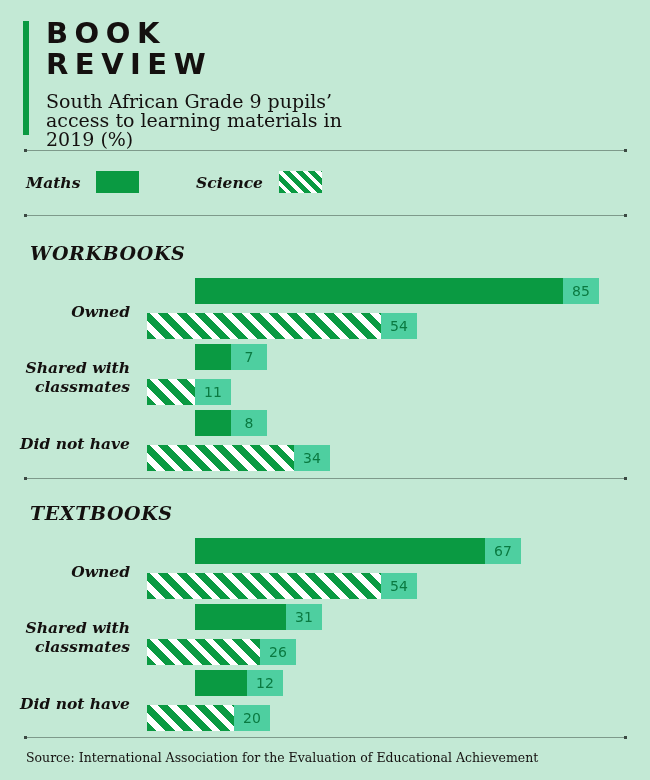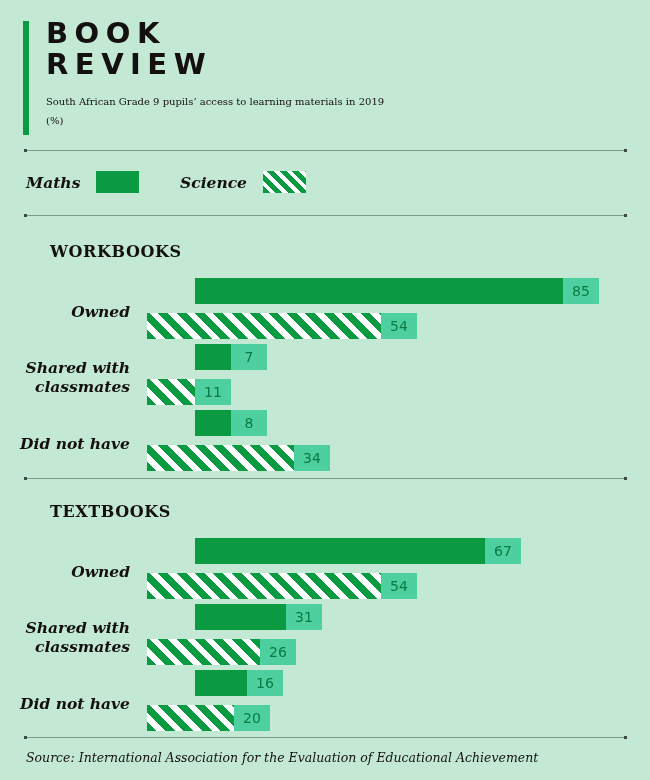--- a/index.html
+++ b/index.html
@@ -45,21 +45,21 @@
     font-weight: bold;
     font-size: 29px;
     letter-spacing: 6.5px;
     color: #14100f;
     line-height: 31px;
     white-space: nowrap;
   }
   .subtitle {
     margin-top: 12px;
     font-family: "DejaVu Serif", serif;
-    font-size: 10px;
+    font-size: 19px;
     line-height: 19px;
     color: #14100f;
     max-width: 340px;
   }
 
   
   .rule {
     position: absolute;
     left: 24px;
     width: 603px;
@@ -95,21 +95,21 @@
     top: 170px;
     height: 24px;
   }
   .legend-item {
     position: absolute;
     display: flex;
     align-items: center;
     height: 24px;
   }
   .legend-item.maths   { left: 0; align-items: center; }
-  .legend-item.science { left: 154px; }
+  .legend-item.science { left: 170px; }
   .legend-label {
     font-family: "DejaVu Serif", serif;
     font-weight: bold;
     font-style: italic;
     font-size: 15.5px;
     color: #14100f;
     white-space: nowrap;
   }
   .legend-swatch {
     width: 43px;
@@ -129,25 +129,25 @@
       #ffffff 9px
     );
   }
 
   
   .section-heading {
     position: absolute;
     left: 30px;
     font-family: "DejaVu Serif", serif;
     font-weight: bold;
-    font-size: 16px;
+    font-style: italic;
+    font-size: 19px;
     letter-spacing: 0.6px;
     color: #14100f;
     white-space: nowrap;
-    margin-left: 20px;
   }
   #heading-workbooks { top: 242px; }
   #heading-textbooks { top: 502px; }
 
   
   .bar-group {
     position: absolute;
     left: 0;
     width: 650px;
   }
@@ -224,21 +224,20 @@
     padding: 0 6px;
     box-sizing: border-box;
   }
 
   
   .source {
     position: absolute;
     left: 26px;
     top: 750px;
     font-family: "DejaVu Serif", serif;
-    font-style: italic;
     font-size: 12.5px;
     color: #14100f;
     white-space: nowrap;
   }
 </style>
 </head>
 <body>
 
 <div class="page">
 
@@ -363,21 +362,21 @@
           </div>
         </div>
       </div>
       <div class="bar-row">
         <div class="row-label">
           <div>Did not have</div>
         </div>
         <div class="bars">
           <div class="bar-line maths">
             <div class="bar-fill solid" style="width: 52px;"></div>
-            <div class="bar-value">16</div>
+            <div class="bar-value">12</div>
           </div>
           <div class="bar-line science">
             <div class="bar-fill hatch" style="width: 87px;"></div>
             <div class="bar-value">20</div>
           </div>
         </div>
       </div>
     </div>
 
   <div class="rule" id="rule-bottom">

